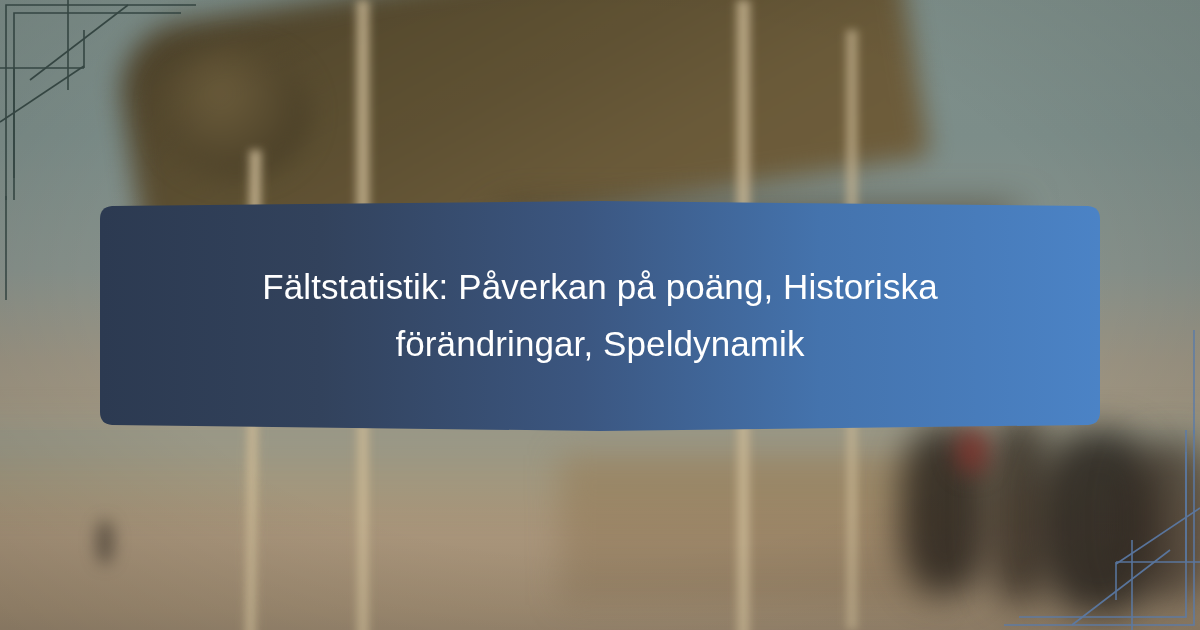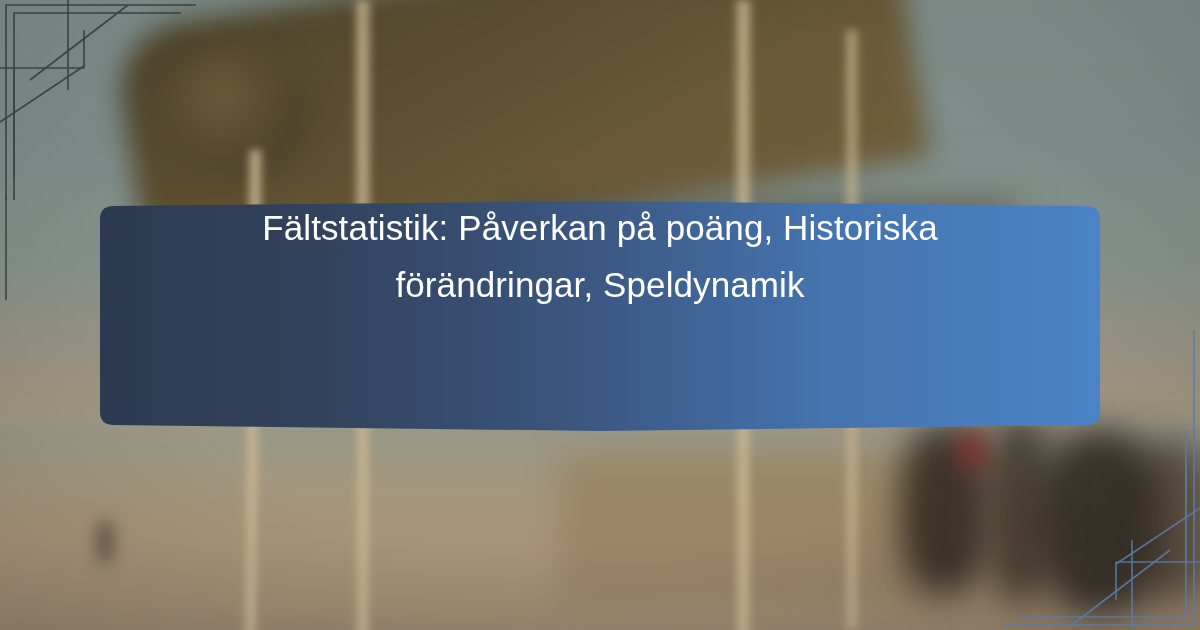--- a/index.html
+++ b/index.html
@@ -166,21 +166,21 @@
     position: absolute;
     inset: 0;
   }
   .title-card-text {
     position: absolute;
     left: 60px;
     right: 60px;
     top: 0;
     bottom: 0;
     display: flex;
-    align-items: flex-start;
+    align-items: center;
     justify-content: center;
     text-align: center;
   }
   .title-text {
     color: #ffffff;
     font-size: 35px;
     line-height: 1.62;
     font-weight: 400;
     letter-spacing: 0.1px;
     max-width: 760px;

